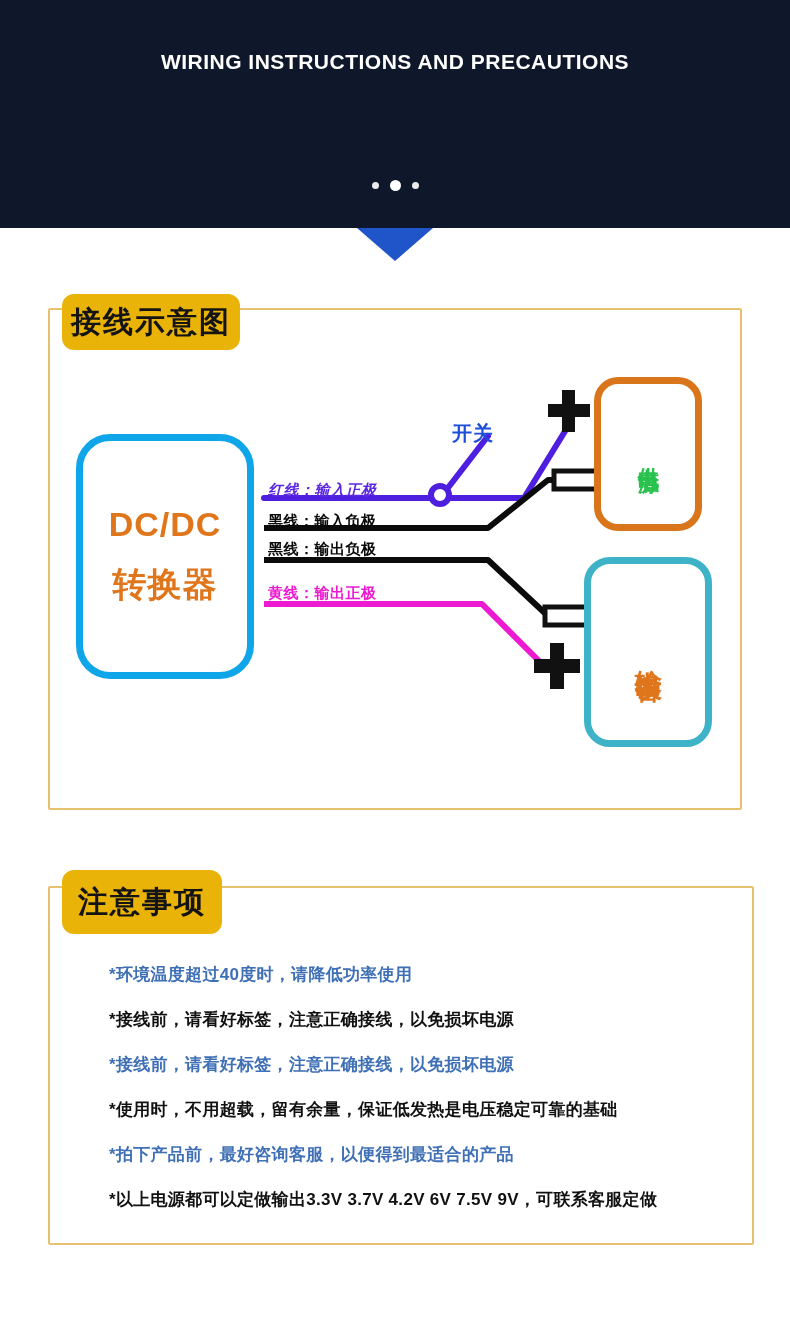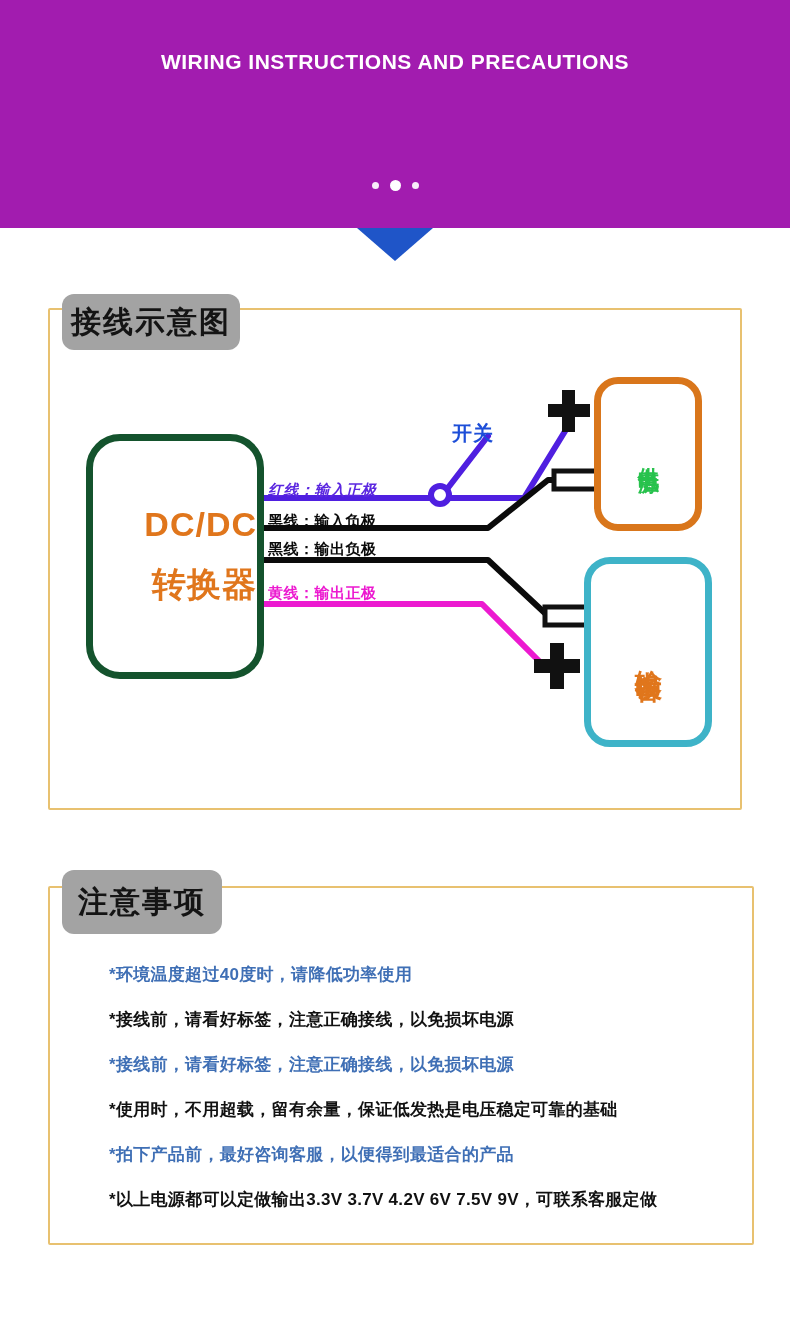--- a/index.html
+++ b/index.html
@@ -14,21 +14,21 @@
     font-family: "Liberation Sans", "DejaVu Sans", sans-serif;
     overflow: hidden;
   }
 
   
   .header {
     position: absolute;
     left: 0; top: 0;
     width: 790px;
     height: 228px;
-    background: #a21caf;
+    background: #0f172a;
     overflow: visible;
   }
   .header-sub {
     position: absolute;
     left: 0; top: 50px;
     width: 790px;
     text-align: center;
     color: #ffffff;
     font-size: 21px;
     font-weight: 700;
@@ -74,21 +74,21 @@
     position: absolute;
     border: 2px solid #e8c170;
     border-radius: 2px;
     background: #ffffff;
   }
   #panel-diagram { left: 48px; top: 308px; width: 690px; height: 498px; }
   #panel-notes   { left: 48px; top: 886px; width: 702px; height: 355px; }
 
   .badge {
     position: absolute;
-    background: #a3a3a3;
+    background: #eab308;
     border-radius: 12px;
     color: #141414;
     font-size: 30px;
     font-weight: 700;
     letter-spacing: 2px;
     display: flex;
     align-items: center;
     justify-content: center;
     white-space: nowrap;
     z-index: 4;
@@ -106,27 +106,26 @@
   .dbox {
     position: absolute;
     background: #ffffff;
     display: flex;
     align-items: center;
     justify-content: center;
     z-index: 3;
     box-sizing: border-box;
   }
   #box-converter {
-    left: 86px; top: 434px;
+    left: 76px; top: 434px;
     width: 178px; height: 245px;
-    border: 7px solid #14532d;
+    border: 7px solid #0ea5e9;
     border-radius: 34px;
     flex-direction: column;
     gap: 2px;
-    align-items: flex-end;
   }
   .conv-line {
     color: #e0761c;
     font-weight: 700;
     letter-spacing: 1px;
     white-space: nowrap;
   }
   #conv-l1 { font-size: 34px; }
   #conv-l2 { font-size: 34px; margin-top: 16px; }
 

